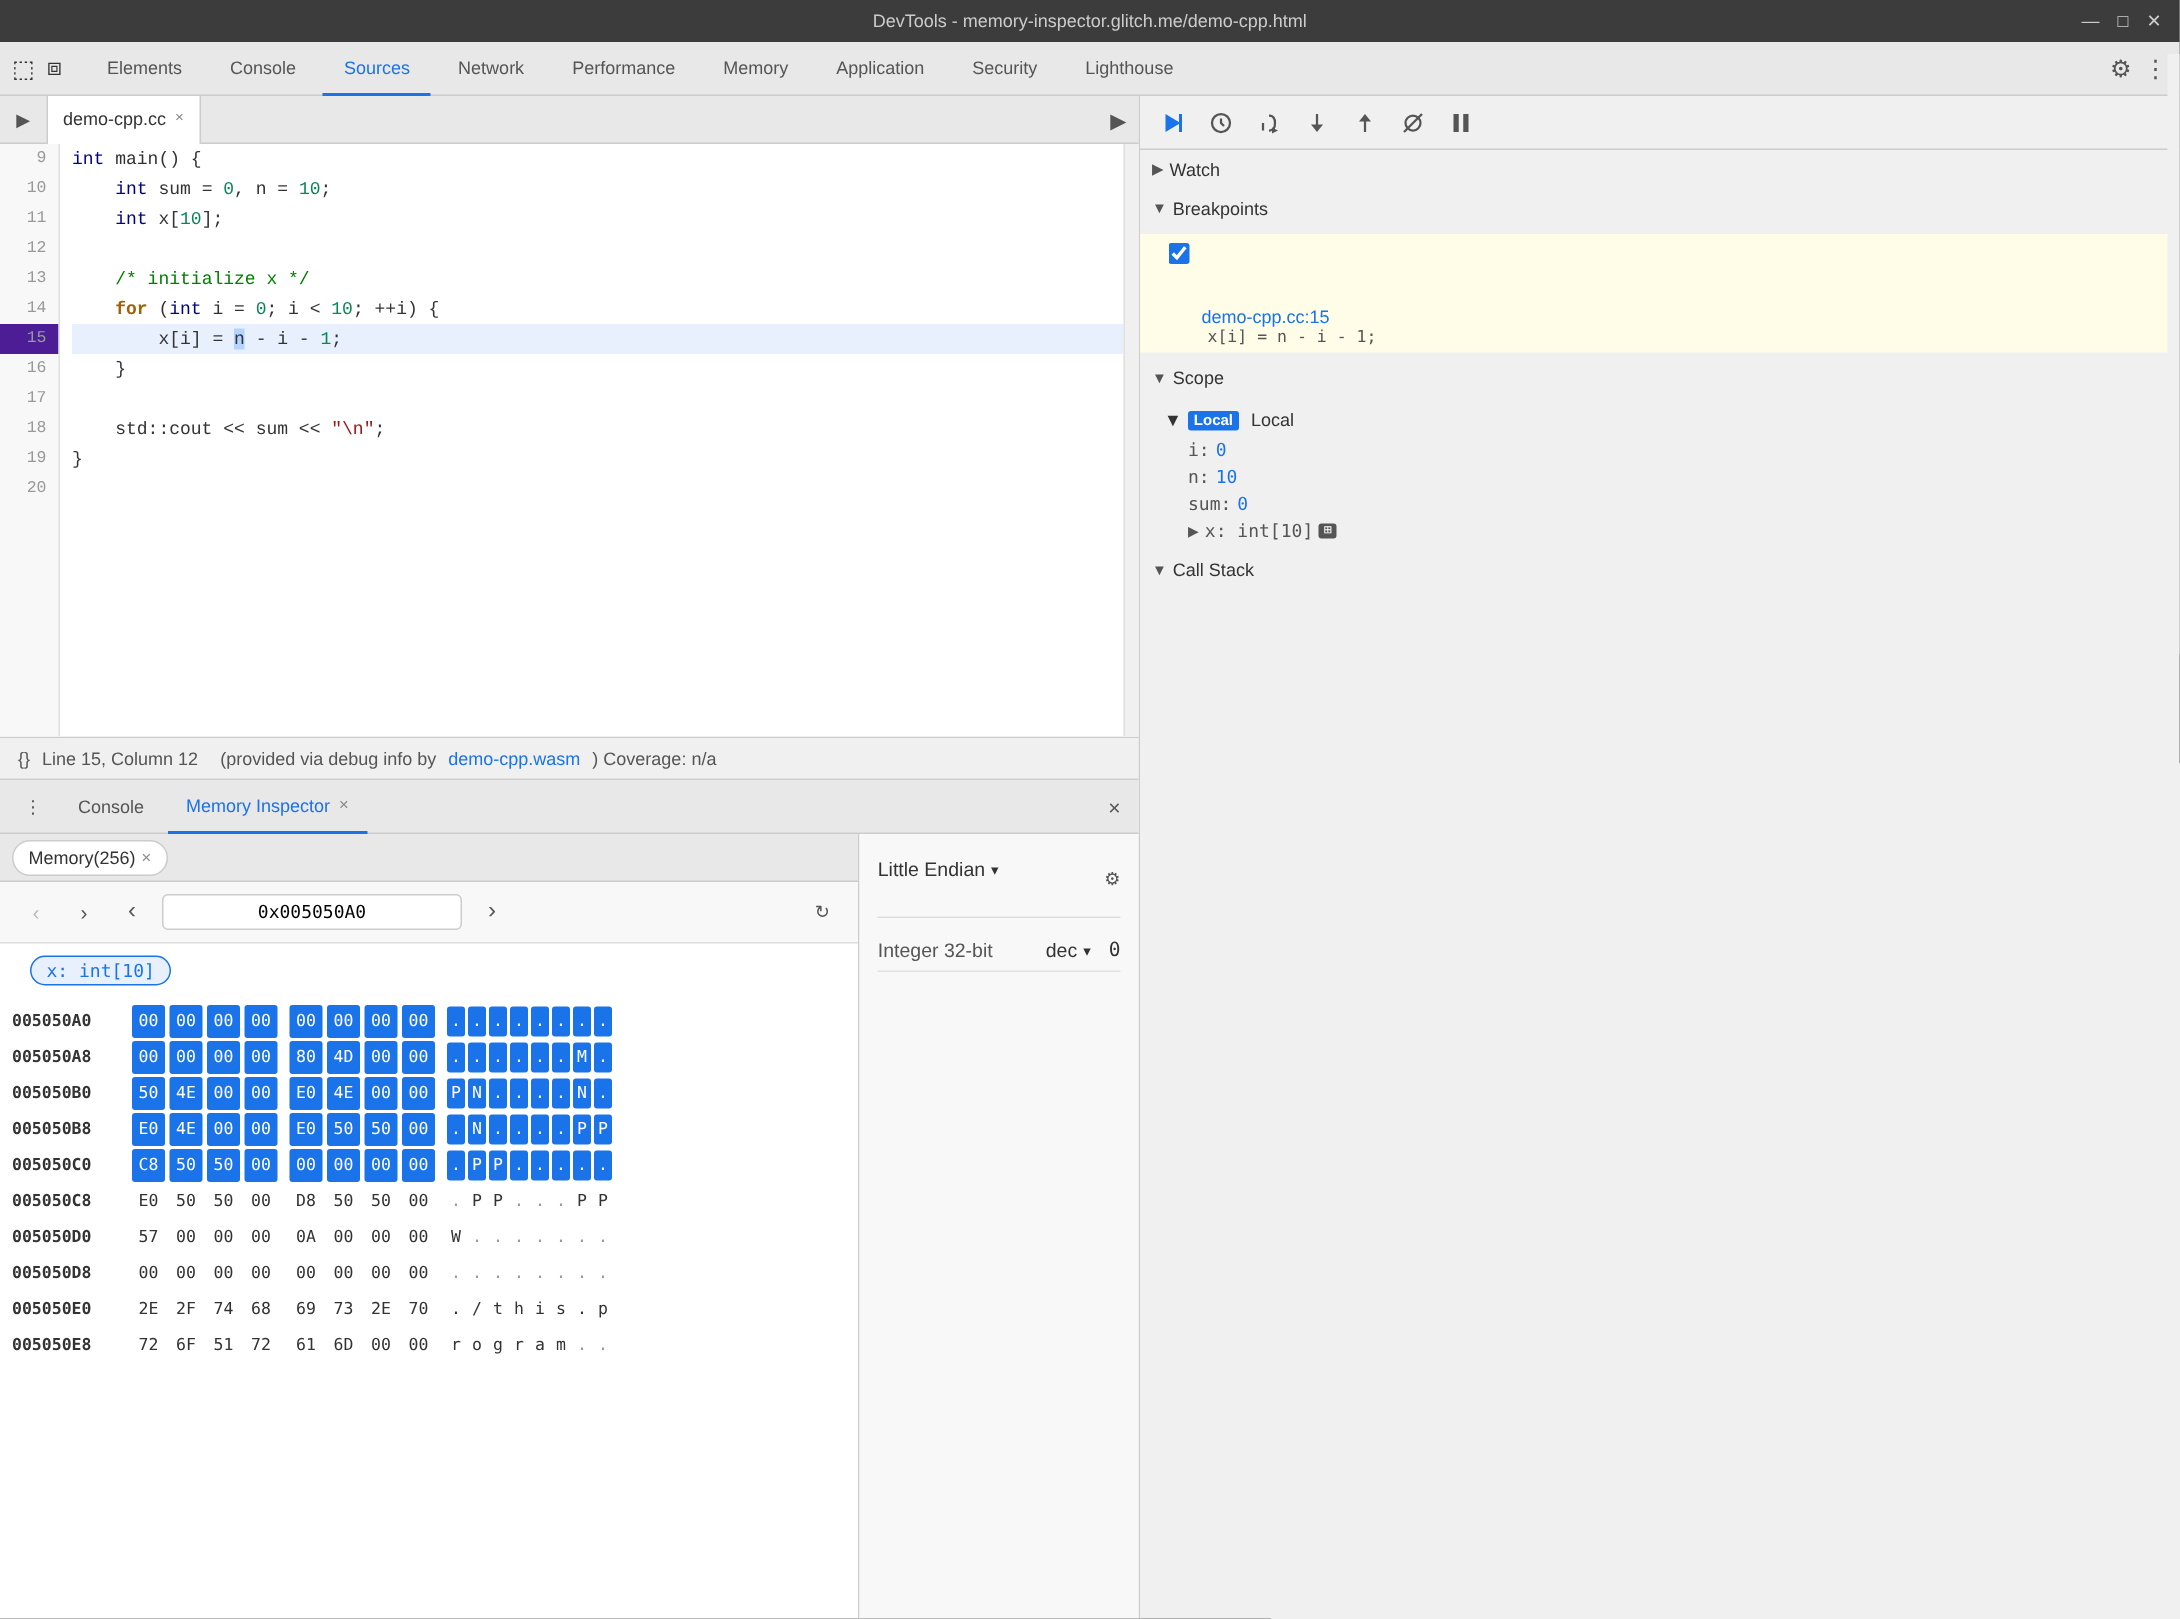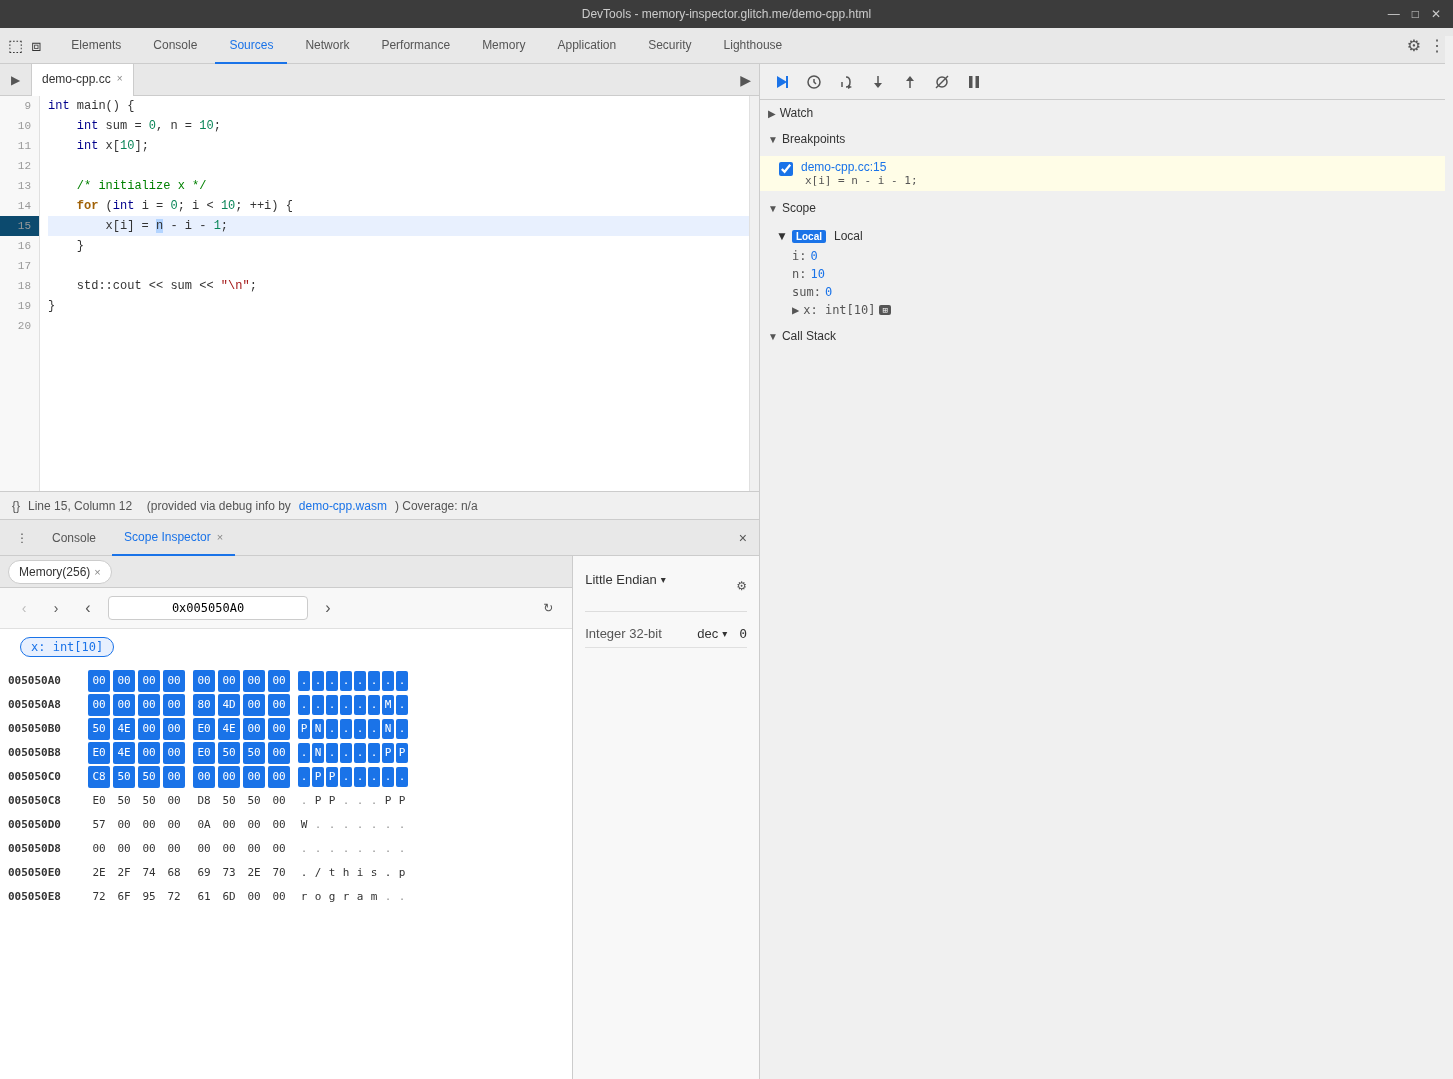--- a/index.html
+++ b/index.html
@@ -261,21 +261,21 @@
       border-left: 3px solid transparent;
       cursor: pointer;
     }
     .breakpoint-checkbox {
       width: 14px;
       height: 14px;
       margin-right: 8px;
       margin-top: 2px;
       accent-color: #1a73e8;
     }
-    .breakpoint-info { flex: 1; }
+    .breakpoint-info { flex: 1; margin-top: 44px; }
     .breakpoint-file { color: #1a73e8; font-size: 12px; }
     .breakpoint-code { color: #555; font-size: 11px; font-family: monospace; padding-left: 4px; }
     .scope-local {
       display: flex;
       align-items: center;
       padding: 4px 16px;
       gap: 4px;
       cursor: pointer;
     }
     .scope-local-label {
@@ -621,21 +621,21 @@
       </div>
 
       <div class="code-area">
         <div class="code-gutter">
           <span class="line-num">9</span>
           <span class="line-num">10</span>
           <span class="line-num">11</span>
           <span class="line-num">12</span>
           <span class="line-num">13</span>
           <span class="line-num">14</span>
-          <span class="line-num" style="background:#0c4a6e;display:block;">15</span>
+          <span class="line-num" style="background:#4c1d95;display:block;">15</span>
           <span class="line-num">16</span>
           <span class="line-num">17</span>
           <span class="line-num">18</span>
           <span class="line-num">19</span>
           <span class="line-num">20</span>
         </div>
         <div class="code-lines">
           <div class="code-line"><span class="type">int</span> main() {</div>
           <div class="code-line">    <span class="type">int</span> sum = <span class="num">0</span>, n = <span class="num">10</span>;</div>
           <div class="code-line">    <span class="type">int</span> x[<span class="num">10</span>];</div>
@@ -659,21 +659,21 @@
         <span>) Coverage: n/a</span>
       </div>
 
       <div class="bottom-panel">
         <div class="bottom-tabs">
           <div class="bottom-tab-icon">⋮</div>
           <div class="bottom-tab">
             <span>Console</span>
           </div>
           <div class="bottom-tab active">
-            <span>Scope Inspector</span>
+            <span>Memory Inspector</span>
             <span style="font-size:11px;color:#888;">×</span>
           </div>
           <div class="bottom-close">×</div>
         </div>
 
         <div class="memory-inspector">
 
           <div class="memory-left">
 
             <div class="memory-subtabs">
@@ -930,21 +930,21 @@
                   <span class="ascii-char">.</span>
                   <span class="ascii-char">p</span>
                 </div>
               </div>
 
               <div class="memory-row">
                 <span class="mem-addr">005050E8</span>
                 <div class="hex-group">
                   <span class="hex-byte">72</span>
                   <span class="hex-byte">6F</span>
-                  <span class="hex-byte">95</span>
+                  <span class="hex-byte">51</span>
                   <span class="hex-byte">72</span>
                 </div>
                 <div class="hex-group">
                   <span class="hex-byte">61</span>
                   <span class="hex-byte">6D</span>
                   <span class="hex-byte">00</span>
                   <span class="hex-byte">00</span>
                 </div>
                 <div class="ascii-group">
                   <span class="ascii-char">r</span>

